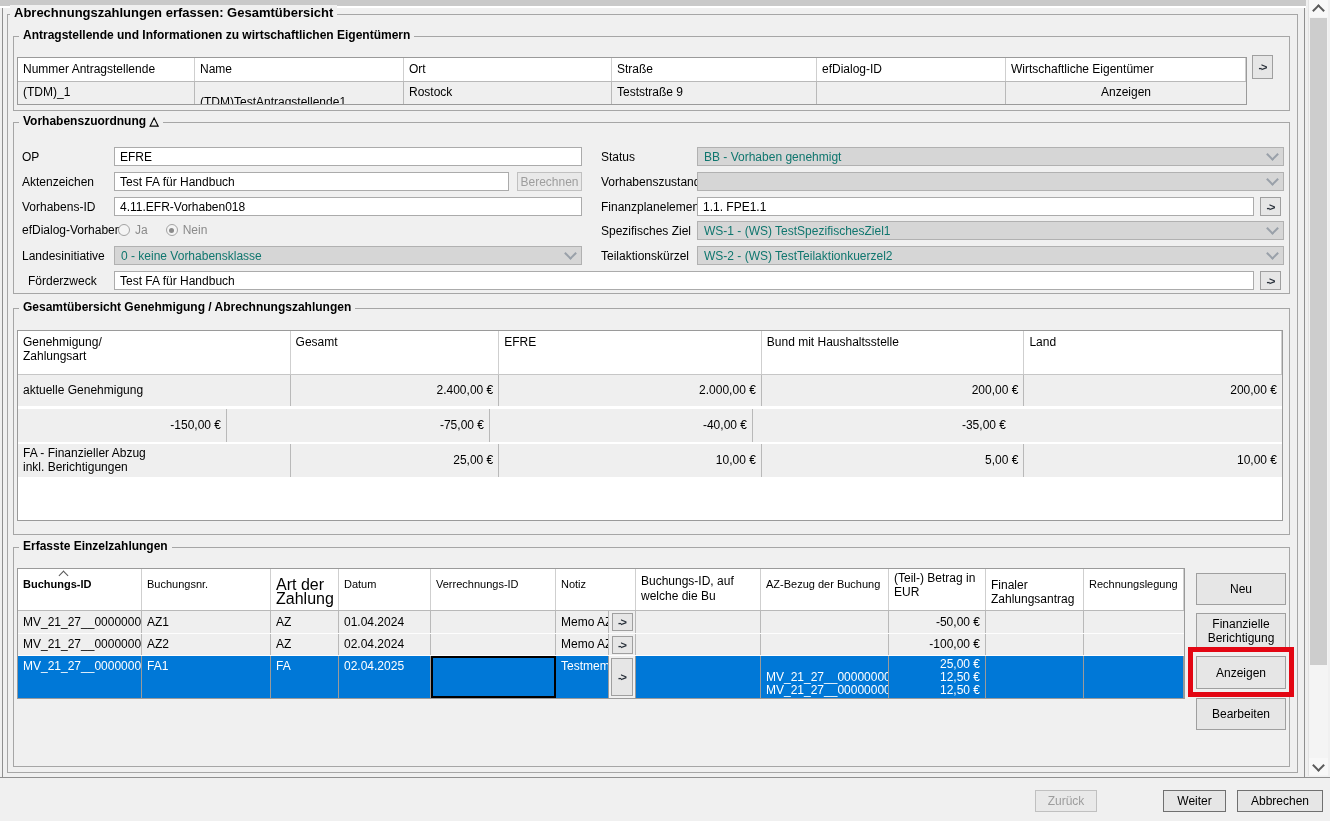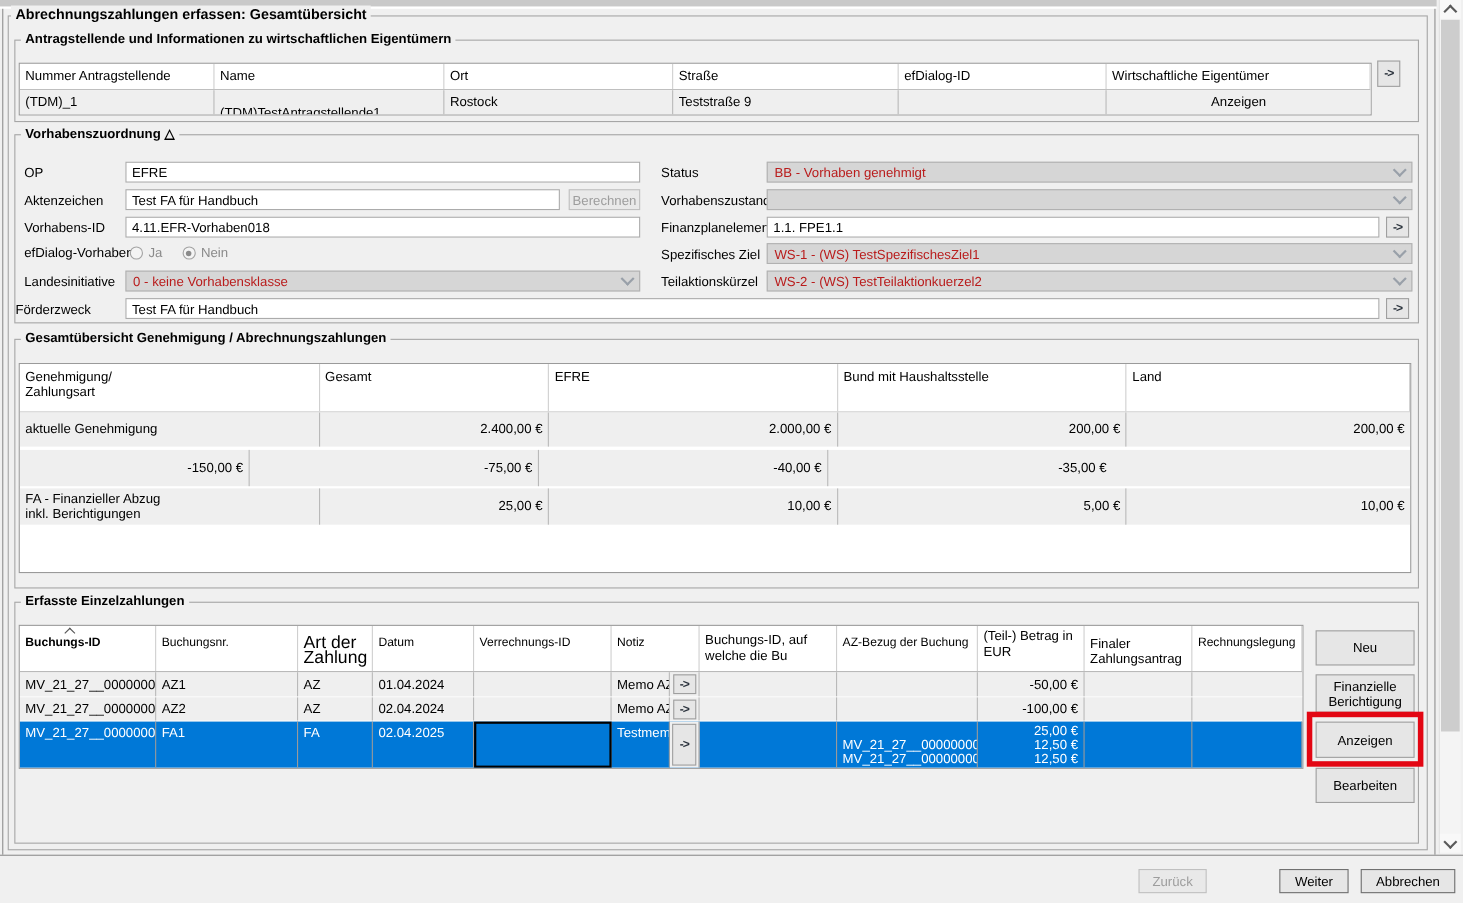--- a/index.html
+++ b/index.html
@@ -4,21 +4,21 @@
 <style>
   html,body{margin:0;padding:0;}
   body{font-family:"Liberation Sans",sans-serif;font-size:12px;color:#000;background:#f0f0f0;}
   #canvas{position:relative;width:1330px;height:821px;background:#f0f0f0;overflow:hidden;}
   .abs{position:absolute;}
   .fs{position:absolute;border:1px solid #a6a6a6;box-sizing:border-box;}
   .leg{position:absolute;top:-9px;left:5px;background:#f0f0f0;padding:0 4px;font-weight:700;font-size:12px;white-space:nowrap;}
   .leg.big{font-size:13px;}
   .lbl{position:absolute;font-size:12px;white-space:nowrap;}
   .inp{position:absolute;background:#fff;border:1px solid #ababab;box-sizing:border-box;display:flex;align-items:center;padding:0 5px;font-size:12px;overflow:hidden;white-space:nowrap;}
-  .dd{position:absolute;background:#d6d6d6;border:1px solid #b1b1b1;box-sizing:border-box;display:flex;align-items:center;justify-content:space-between;padding:0 6px;font-size:12px;color:#b91c1c;overflow:hidden;white-space:nowrap;}
+  .dd{position:absolute;background:#d6d6d6;border:1px solid #b1b1b1;box-sizing:border-box;display:flex;align-items:center;justify-content:space-between;padding:0 6px;font-size:12px;color:#0f766e;overflow:hidden;white-space:nowrap;}
   .btn{position:absolute;background:#e6e6e6;border:1px solid #9f9f9f;box-sizing:border-box;display:flex;align-items:center;justify-content:center;font-size:12px;text-align:center;cursor:default;}
   .btn.dis{color:#9d9d9d;border-color:#c0c0c0;background:#e9e9e9;}
   .abtn{font-size:11px;font-weight:700;color:#28303a;letter-spacing:-1px;}
   .chv{display:inline-block;width:7px;height:7px;border-right:2px solid #99a0a9;border-bottom:2px solid #99a0a9;transform:rotate(45deg);margin-top:-4px;flex:0 0 auto;}
   .tbl{position:absolute;background:#fff;border:1px solid #9a9a9a;box-sizing:border-box;overflow:hidden;}
   .row{display:flex;box-sizing:border-box;}
   .cell{box-sizing:border-box;border-right:1px solid #b9b9b9;padding:4px 5px;overflow:hidden;font-size:12px;}
   .cell.last{border-right:none;}
   .hdr{background:#fff;}
   .hdr .cell{border-right:1px solid #cfcfcf;}
@@ -105,21 +105,21 @@
       <span class="radio sel"></span>
       <span class="rlabel">Nein</span>
     </span>
 
     <span class="lbl" style="left:8px;top:126px;">Landesinitiative</span>
     <div class="dd" style="left:100px;top:123px;width:468px;height:19px;">
       <span>0 - keine Vorhabensklasse</span>
       <span class="chv"></span>
     </div>
 
-    <span class="lbl" style="left:0;top:151px;">Förderzweck</span>
+    <span class="lbl" style="left:14px;top:151px;">Förderzweck</span>
     <div class="inp" style="left:100px;top:148px;width:1140px;height:19px;">Test FA für Handbuch</div>
     <div class="btn abtn" style="left:1246px;top:148px;width:21px;height:19px;">-&gt;</div>
 
     <span class="lbl" style="left:587px;top:27px;">Status</span>
     <div class="dd" style="left:683px;top:24px;width:587px;height:19px;">
       <span>BB - Vorhaben genehmigt</span>
       <span class="chv"></span>
     </div>
 
     <span class="lbl" style="left:587px;top:52px;">Vorhabenszustand</span>

